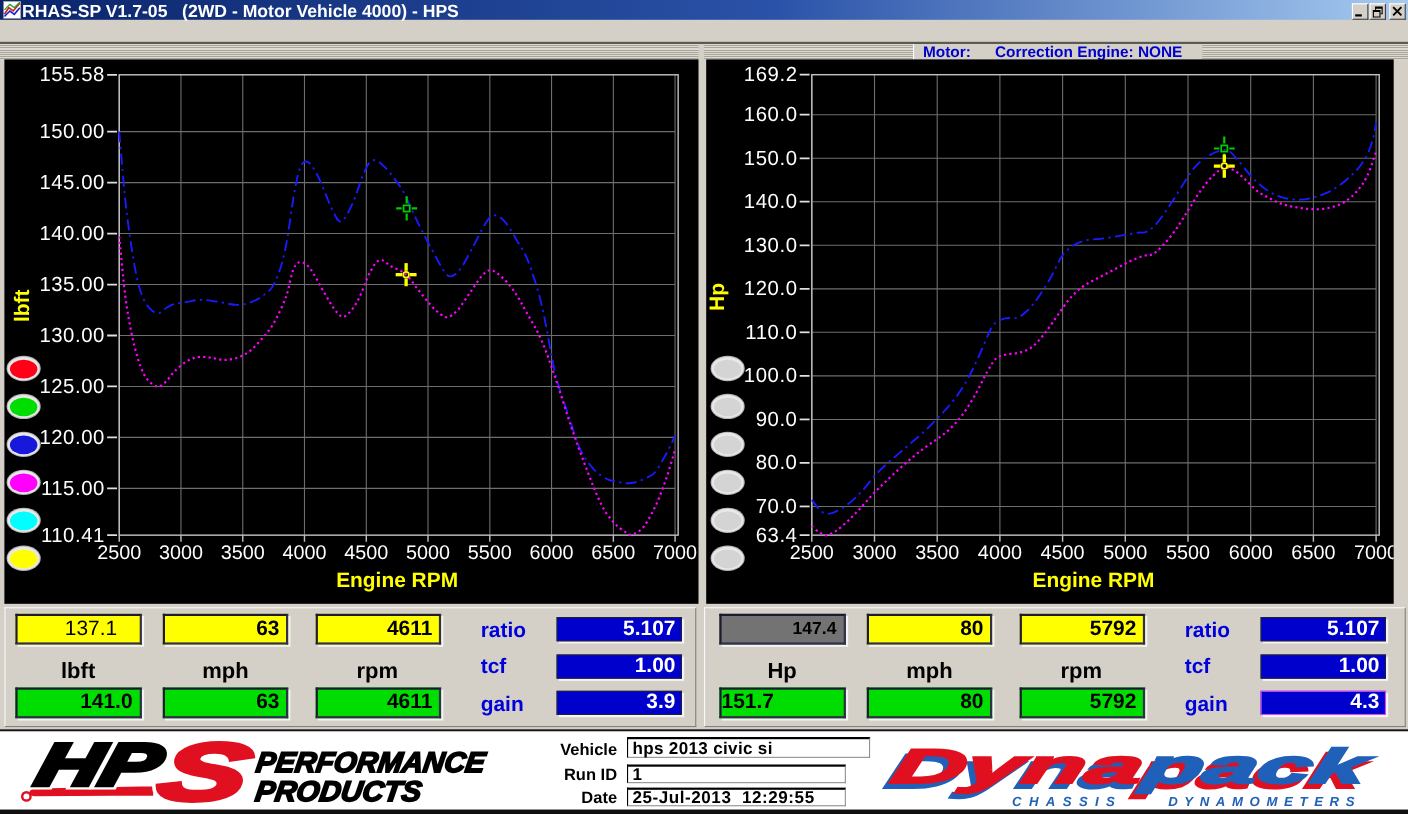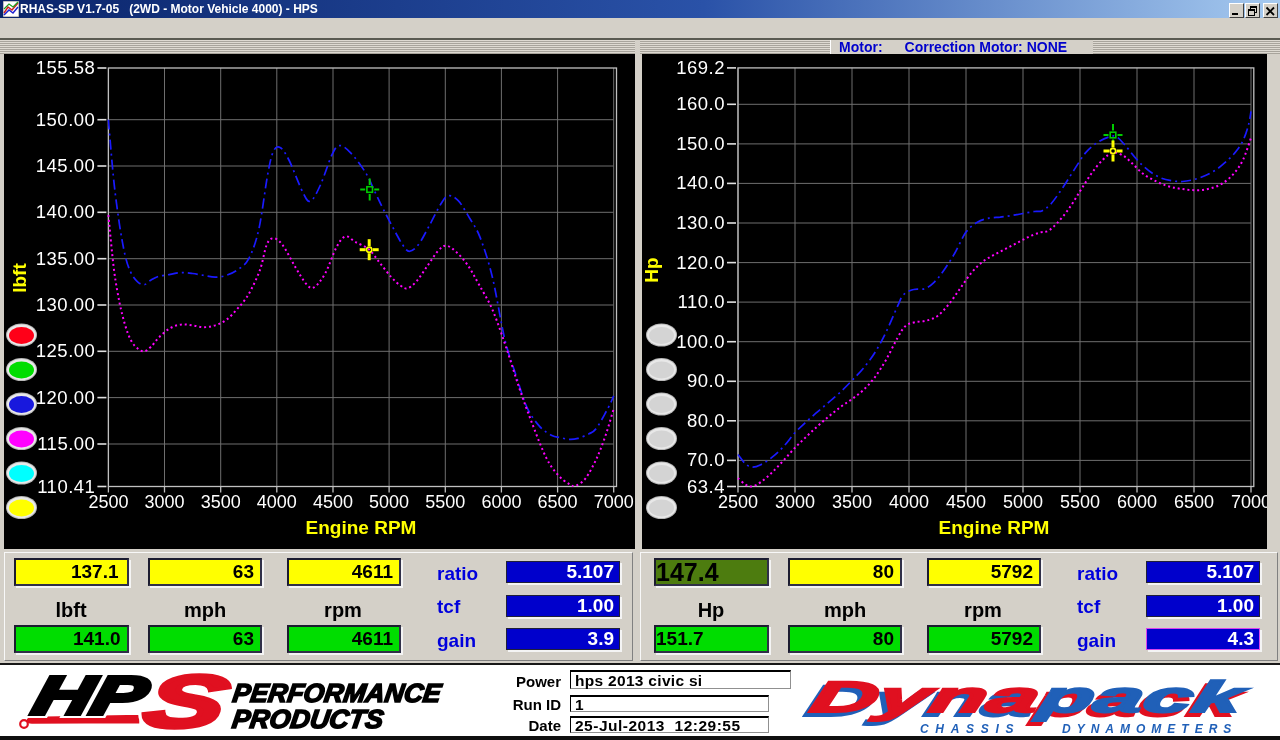--- a/index.html
+++ b/index.html
@@ -8,36 +8,36 @@
 </style></head>
 <body>
 <div id="root">
 <div style="position:absolute;left:0;top:0;width:1280px;height:18px;background:linear-gradient(90deg,#0a246a 0%,#2a52a8 55%,#a6caf0 100%)">
 <svg style="position:absolute;left:3px;top:1px" width="16" height="16" viewBox="0 0 16 16">
         <rect width="16" height="16" fill="#fff" stroke="#888"></rect>
         <polyline points="1,12 5,6 9,9 15,2" fill="none" stroke="#d02020" stroke-width="1.5"></polyline>
         <polyline points="1,14 6,9 10,12 15,6" fill="none" stroke="#2020d0" stroke-width="1.5"></polyline>
         <polyline points="1,8 6,3 10,6 15,1" fill="none" stroke="#20a020" stroke-width="1.2"></polyline>
       </svg>
-<span style="position:absolute;left:20px;top:2px;color:#fff;font-size:12px;font-weight:bold">RHAS-SP V1.7-05&nbsp;&nbsp; (2WD - Motor Vehicle 4000) - HPS</span>
+<span style="position:absolute;left:20px;top:2px;color:#fff;font-size:16px;font-weight:bold">RHAS-SP V1.7-05&nbsp;&nbsp; (2WD - Motor Vehicle 4000) - HPS</span>
 <div style="position:absolute;left:1229px;top:2.5px;width:13px;height:13px;background:#d4d0c8;border:1px solid;border-color:#fff #404040 #404040 #fff">
         <div style="position:absolute;left:2px;bottom:2px;width:6px;height:2px;background:#000"></div>
       </div>
 <div style="position:absolute;left:1245px;top:2.5px;width:13px;height:13px;background:#d4d0c8;border:1px solid;border-color:#fff #404040 #404040 #fff">
         <div style="position:absolute;left:4px;top:2px;width:5px;height:4px;border:1px solid #000;border-top-width:2px"></div>
         <div style="position:absolute;left:2px;top:5px;width:5px;height:4px;border:1px solid #000;border-top-width:2px;background:#d4d0c8"></div>
       </div>
 <div style="position:absolute;left:1263px;top:2.5px;width:13px;height:13px;background:#d4d0c8;border:1px solid;border-color:#fff #404040 #404040 #fff"><svg width="13" height="13" viewBox="0 0 13 13">
           <path d="M2.5 2.5 L10 10 M10 2.5 L2.5 10" stroke="#000" stroke-width="1.8"></path>
         </svg></div>
 </div>
 <div style="position:absolute;left:0;top:38px;width:1280px;height:2px;background:#5a5a52"></div>
 <div class="stripes" style="position:absolute;left:0;top:40px;width:635px;height:14px"></div>
 <div class="stripes" style="position:absolute;left:640px;top:40px;width:640px;height:14px"></div>
-<div style="position:absolute;left:830px;top:39.5px;width:262px;height:15px;background:#d4d0c8;border-left:1px solid #fff;color:#0000cc;font-size:14px;font-weight:bold;line-height:15px"><span style="margin-left:8px">Motor:</span><span style="margin-left:22px">Correction Motor: NONE</span></div>
+<div style="position:absolute;left:830px;top:39.5px;width:262px;height:15px;background:#d4d0c8;border-left:1px solid #fff;color:#0000cc;font-size:14px;font-weight:bold;line-height:15px"><span style="margin-left:8px">Motor:</span><span style="margin-left:22px">Correction Engine: NONE</span></div>
 <div style="position:absolute;left:4px;top:54px;width:631px;height:495px;background:#000"></div>
 <div style="position:absolute;left:642px;top:54px;width:625px;height:495px;background:#000"></div>
 <svg style="position:absolute;left:4px;top:54px" width="631" height="499" viewBox="4 54 631 499">
 <line x1="108.4" y1="68.0" x2="108.4" y2="486.5" stroke="#6e6e6e" stroke-width="1"></line>
 <line x1="108.4" y1="486.5" x2="108.4" y2="492.5" stroke="#c0c0c0" stroke-width="1.3"></line>
 <text x="108.4" y="508" fill="#fff" font-size="18" text-anchor="middle">2500</text>
 <line x1="164.5" y1="68.0" x2="164.5" y2="486.5" stroke="#6e6e6e" stroke-width="1"></line>
 <line x1="164.5" y1="486.5" x2="164.5" y2="492.5" stroke="#c0c0c0" stroke-width="1.3"></line>
 <text x="164.5" y="508" fill="#fff" font-size="18" text-anchor="middle">3000</text>
 <line x1="220.7" y1="68.0" x2="220.7" y2="486.5" stroke="#6e6e6e" stroke-width="1"></line>
@@ -221,36 +221,36 @@
 <line x1="1113.0" y1="139.5" x2="1113.0" y2="146.0" stroke="#00cc00" stroke-width="2"></line>
 <circle cx="1113" cy="151" r="2.6" fill="none" stroke="#ffff00" stroke-width="1.6"></circle>
 <line x1="1103.5" y1="151.0" x2="1109.5" y2="151.0" stroke="#ffff00" stroke-width="3"></line>
 <line x1="1116.5" y1="151.0" x2="1122.5" y2="151.0" stroke="#ffff00" stroke-width="3"></line>
 <line x1="1113.0" y1="140.5" x2="1113.0" y2="147.5" stroke="#ffff00" stroke-width="3"></line>
 <line x1="1113.0" y1="154.5" x2="1113.0" y2="161.5" stroke="#ffff00" stroke-width="3"></line>
 </svg>
 <div style="position:absolute;left:0;top:549px;width:1280px;height:114px;background:#d4d0c8"></div>
 <div style="position:absolute;left:4px;top:552px;width:629px;height:109px;border:1px solid;border-color:#f8f8f8 #808080 #808080 #f8f8f8;box-sizing:border-box"></div>
 <div style="position:absolute;left:640px;top:552px;width:638px;height:109px;border:1px solid;border-color:#f8f8f8 #808080 #808080 #f8f8f8;box-sizing:border-box"></div>
-<div style="position:absolute;left:14px;top:557.5px;width:114.5px;height:28px;background:#ffff00;border:2px solid;border-color:#1c1c30 #303048 #303048 #1c1c30;box-shadow:2px 2px 0 #f4f4f4;box-sizing:border-box;color:#000;font-size:19px;font-weight:bold;text-align:right;padding-right:8px;line-height:24px">137.1</div>
+<div style="position:absolute;left:14px;top:557.5px;width:114.5px;height:28px;background:#ffff00;border:2px solid;border-color:#1c1c30 #303048 #303048 #1c1c30;box-shadow:2px 2px 0 #f4f4f4;box-sizing:border-box;color:#000;font-size:19px;font-weight:normal;text-align:right;padding-right:20px;line-height:24px">137.1</div>
 <div style="position:absolute;left:147.5px;top:557.5px;width:114.5px;height:28px;background:#ffff00;border:2px solid;border-color:#1c1c30 #303048 #303048 #1c1c30;box-shadow:2px 2px 0 #f4f4f4;box-sizing:border-box;color:#000;font-size:19px;font-weight:bold;text-align:right;padding-right:6px;line-height:24px">63</div>
 <div style="position:absolute;left:286.5px;top:557.5px;width:114.5px;height:28px;background:#ffff00;border:2px solid;border-color:#1c1c30 #303048 #303048 #1c1c30;box-shadow:2px 2px 0 #f4f4f4;box-sizing:border-box;color:#000;font-size:19px;font-weight:bold;text-align:right;padding-right:6px;line-height:24px">4611</div>
 <div style="position:absolute;left:21px;top:599px;width:100px;text-align:center;color:#000;font-size:20px;font-weight:bold">lbft</div>
 <div style="position:absolute;left:155px;top:599px;width:100px;text-align:center;color:#000;font-size:20px;font-weight:bold">mph</div>
 <div style="position:absolute;left:293px;top:599px;width:100px;text-align:center;color:#000;font-size:20px;font-weight:bold">rpm</div>
 <div style="position:absolute;left:14px;top:624.5px;width:114.5px;height:28px;background:#00dd00;border:2px solid;border-color:#1c1c30 #303048 #303048 #1c1c30;box-shadow:2px 2px 0 #f4f4f4;box-sizing:border-box;color:#000;font-size:19px;font-weight:bold;text-align:right;padding-right:6px;line-height:24px">141.0</div>
 <div style="position:absolute;left:147.5px;top:624.5px;width:114.5px;height:28px;background:#00dd00;border:2px solid;border-color:#1c1c30 #303048 #303048 #1c1c30;box-shadow:2px 2px 0 #f4f4f4;box-sizing:border-box;color:#000;font-size:19px;font-weight:bold;text-align:right;padding-right:6px;line-height:24px">63</div>
 <div style="position:absolute;left:286.5px;top:624.5px;width:114.5px;height:28px;background:#00dd00;border:2px solid;border-color:#1c1c30 #303048 #303048 #1c1c30;box-shadow:2px 2px 0 #f4f4f4;box-sizing:border-box;color:#000;font-size:19px;font-weight:bold;text-align:right;padding-right:6px;line-height:24px">4611</div>
 <div style="position:absolute;left:437px;top:563px;color:#0000dd;font-size:19px;font-weight:bold">ratio</div>
 <div style="position:absolute;left:437px;top:596px;color:#0000dd;font-size:19px;font-weight:bold">tcf</div>
 <div style="position:absolute;left:437px;top:630px;color:#0000dd;font-size:19px;font-weight:bold">gain</div>
 <div style="position:absolute;left:506px;top:561px;width:114px;height:22px;background:#0000cc;border:1px solid #202038;box-shadow:2px 2px 0 #f4f4f4;box-sizing:border-box;color:#fff;font-size:19px;font-weight:bold;text-align:right;padding-right:5px;line-height:19px">5.107</div>
 <div style="position:absolute;left:506px;top:594.5px;width:114px;height:22px;background:#0000cc;border:1px solid #202038;box-shadow:2px 2px 0 #f4f4f4;box-sizing:border-box;color:#fff;font-size:19px;font-weight:bold;text-align:right;padding-right:5px;line-height:19px">1.00</div>
 <div style="position:absolute;left:506px;top:628px;width:114px;height:22px;background:#0000cc;border:1px solid #202038;box-shadow:2px 2px 0 #f4f4f4;box-sizing:border-box;color:#fff;font-size:19px;font-weight:bold;text-align:right;padding-right:5px;line-height:19px">3.9</div>
-<div style="position:absolute;left:654px;top:557.5px;width:114.5px;height:28px;background:#4d7c0f;border:2px solid;border-color:#1c1c30 #303048 #303048 #1c1c30;box-shadow:2px 2px 0 #f4f4f4;box-sizing:border-box;color:#000;font-size:25px;font-weight:bold;text-align:left;padding-right:6px;line-height:24px">147.4</div>
+<div style="position:absolute;left:654px;top:557.5px;width:114.5px;height:28px;background:#737373;border:2px solid;border-color:#1c1c30 #303048 #303048 #1c1c30;box-shadow:2px 2px 0 #f4f4f4;box-sizing:border-box;color:#000;font-size:16px;font-weight:bold;text-align:right;padding-right:6px;line-height:24px">147.4</div>
 <div style="position:absolute;left:787.5px;top:557.5px;width:114.5px;height:28px;background:#ffff00;border:2px solid;border-color:#1c1c30 #303048 #303048 #1c1c30;box-shadow:2px 2px 0 #f4f4f4;box-sizing:border-box;color:#000;font-size:19px;font-weight:bold;text-align:right;padding-right:6px;line-height:24px">80</div>
 <div style="position:absolute;left:926.5px;top:557.5px;width:114.5px;height:28px;background:#ffff00;border:2px solid;border-color:#1c1c30 #303048 #303048 #1c1c30;box-shadow:2px 2px 0 #f4f4f4;box-sizing:border-box;color:#000;font-size:19px;font-weight:bold;text-align:right;padding-right:6px;line-height:24px">5792</div>
 <div style="position:absolute;left:661px;top:599px;width:100px;text-align:center;color:#000;font-size:20px;font-weight:bold">Hp</div>
 <div style="position:absolute;left:795px;top:599px;width:100px;text-align:center;color:#000;font-size:20px;font-weight:bold">mph</div>
 <div style="position:absolute;left:933px;top:599px;width:100px;text-align:center;color:#000;font-size:20px;font-weight:bold">rpm</div>
 <div style="position:absolute;left:654px;top:624.5px;width:114.5px;height:28px;background:#00dd00;border:2px solid;border-color:#1c1c30 #303048 #303048 #1c1c30;box-shadow:2px 2px 0 #f4f4f4;box-sizing:border-box;color:#000;font-size:19px;font-weight:bold;padding-right:6px;line-height:24px">151.7</div>
 <div style="position:absolute;left:787.5px;top:624.5px;width:114.5px;height:28px;background:#00dd00;border:2px solid;border-color:#1c1c30 #303048 #303048 #1c1c30;box-shadow:2px 2px 0 #f4f4f4;box-sizing:border-box;color:#000;font-size:19px;font-weight:bold;text-align:right;padding-right:6px;line-height:24px">80</div>
 <div style="position:absolute;left:926.5px;top:624.5px;width:114.5px;height:28px;background:#00dd00;border:2px solid;border-color:#1c1c30 #303048 #303048 #1c1c30;box-shadow:2px 2px 0 #f4f4f4;box-sizing:border-box;color:#000;font-size:19px;font-weight:bold;text-align:right;padding-right:6px;line-height:24px">5792</div>
 <div style="position:absolute;left:1077px;top:563px;color:#0000dd;font-size:19px;font-weight:bold">ratio</div>
 <div style="position:absolute;left:1077px;top:596px;color:#0000dd;font-size:19px;font-weight:bold">tcf</div>
@@ -274,21 +274,21 @@
 <text x="140" y="62" font-size="74" textLength="80" lengthAdjust="spacingAndGlyphs" stroke="#e01020" stroke-width="4" fill="#e01020">S</text>
 </g>
 <g transform="skewX(-8)">
 <text x="237" y="37" font-size="26" textLength="208" lengthAdjust="spacingAndGlyphs" stroke="#fff" stroke-width="4.5" fill="#fff">PERFORMANCE</text>
 <text x="237" y="37" font-size="26" textLength="208" lengthAdjust="spacingAndGlyphs" stroke="#000" stroke-width="1.6" fill="#000">PERFORMANCE</text>
 <text x="240" y="63" font-size="26" textLength="151" lengthAdjust="spacingAndGlyphs" stroke="#fff" stroke-width="4.5" fill="#fff">PRODUCTS</text>
 <text x="240" y="63" font-size="26" textLength="151" lengthAdjust="spacingAndGlyphs" stroke="#000" stroke-width="1.6" fill="#000">PRODUCTS</text>
 </g>
 </g>
     </svg>
-<div style="position:absolute;left:491px;top:673px;width:70px;text-align:right;font-size:15px;font-weight:bold;color:#000">Power</div>
+<div style="position:absolute;left:491px;top:673px;width:70px;text-align:right;font-size:15px;font-weight:bold;color:#000">Vehicle</div>
     <div style="position:absolute;left:570px;top:670px;width:221px;height:19px;background:#fff;border:1px solid;border-color:#000 #909090 #909090 #000;border-top-width:2px;box-sizing:border-box;font-size:15.5px;font-weight:bold;letter-spacing:0.3px;line-height:17px;padding-left:4px;color:#000">hps 2013 civic si</div>
     <div style="position:absolute;left:491px;top:696px;width:70px;text-align:right;font-size:15px;font-weight:bold;color:#000">Run ID</div>
     <div style="position:absolute;left:570px;top:694.5px;width:199px;height:17px;background:#fff;border:1px solid;border-color:#000 #909090 #909090 #000;border-top-width:2px;box-sizing:border-box;font-size:15.5px;font-weight:bold;letter-spacing:0.3px;line-height:15px;padding-left:4px;color:#000">1</div>
     <div style="position:absolute;left:491px;top:717px;width:70px;text-align:right;font-size:15px;font-weight:bold;color:#000">Date</div>
     <div style="position:absolute;left:570px;top:715.5px;width:199px;height:17px;background:#fff;border:1px solid;border-color:#000 #909090 #909090 #000;border-top-width:2px;box-sizing:border-box;font-size:15.5px;font-weight:bold;letter-spacing:0.3px;line-height:15px;padding-left:4px;color:#000"><span style="letter-spacing:0.5px">25-Jul-2013&nbsp; 12:29:55</span></div>
 <svg style="position:absolute;left:800px;top:665px" width="460" height="71" viewBox="0 0 460 71">
 <g font-family="Liberation Sans, sans-serif" font-weight="bold" font-style="italic">
 <g transform="skewX(-14)" transform-origin="8 47">
 <text x="4" y="51" font-size="44" textLength="228" lengthAdjust="spacingAndGlyphs" fill="#2060b8" stroke="#2060b8" stroke-width="2">Dyna</text>
 <text x="8" y="47" font-size="44" textLength="228" lengthAdjust="spacingAndGlyphs" fill="#e01020" stroke="#e01020" stroke-width="2">Dyna</text>

